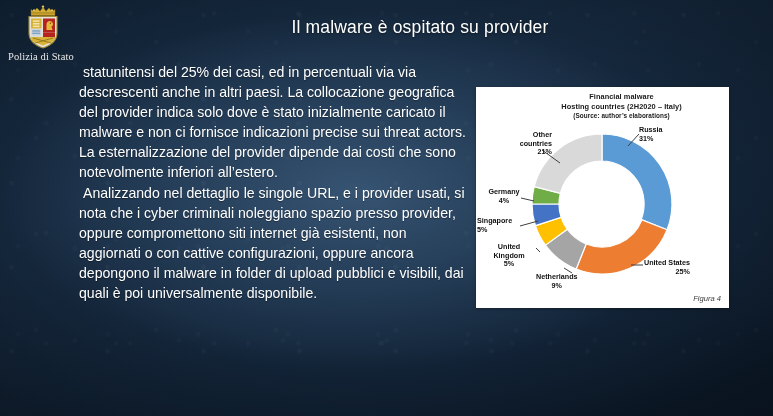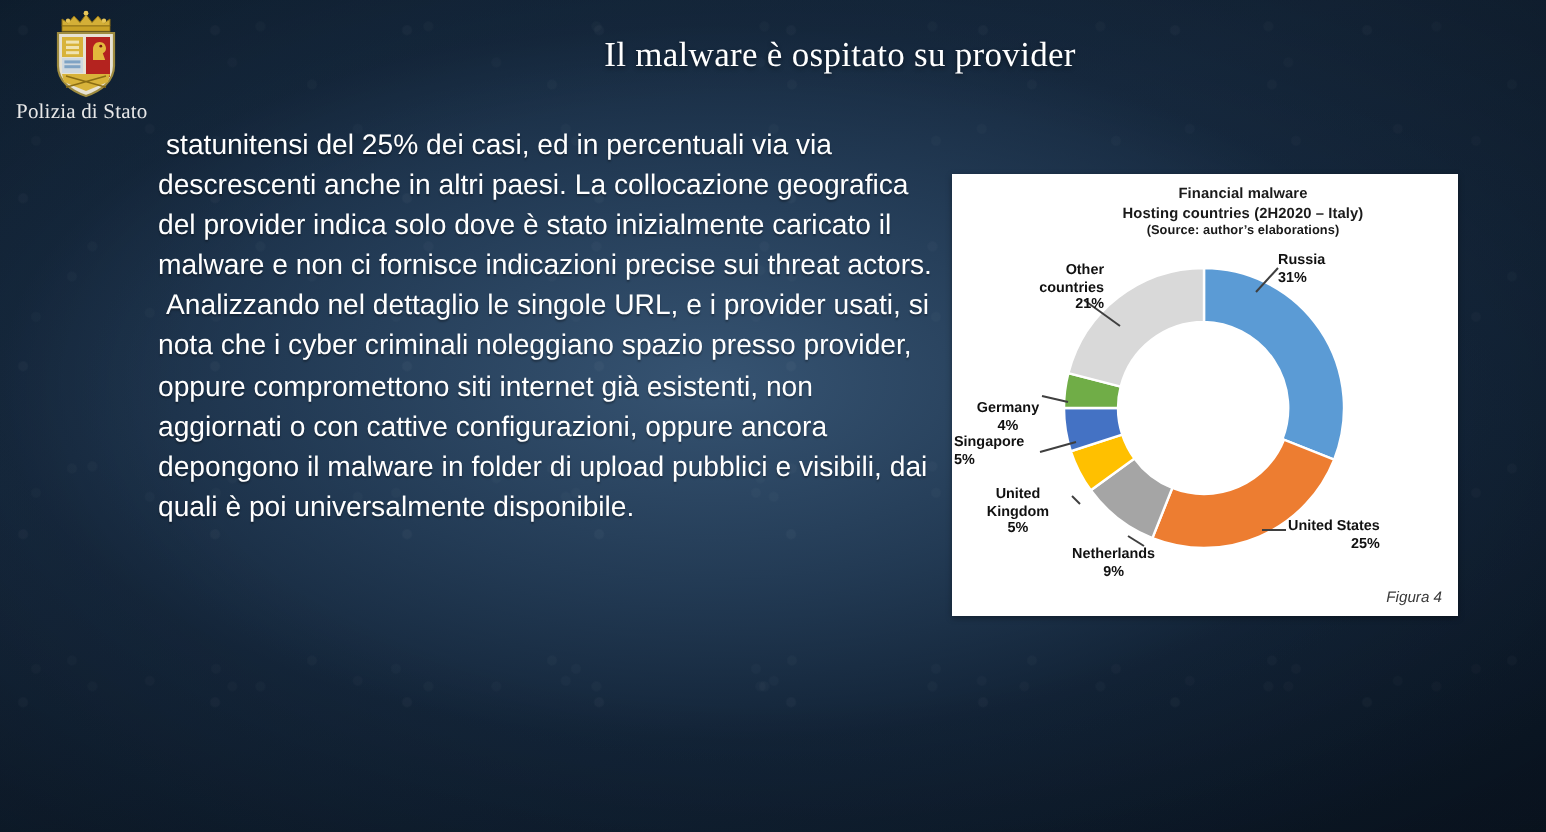--- a/index.html
+++ b/index.html
@@ -70,21 +70,20 @@
     position: absolute;
     left: 140px;
     top: 17px;
     width: 560px;
     text-align: center;
     color: #ffffff;
     font-size: 17.5px;
     letter-spacing: 0.15px;
     z-index: 5;
     text-shadow: 0 1px 2px rgba(0,0,0,0.45);
-    font-family: Liberation Serif, serif;
   }
 
   
   .body-copy {
     position: absolute;
     left: 79px;
     top: 62px;
     width: 392px;
     color: #ffffff;
     font-size: 14.1px;
@@ -146,21 +145,21 @@
     font-size: 7.2px;
     line-height: 8.6px;
     color: #111111;
     white-space: nowrap;
   }
   .lbl-russia { left: 163px; top: 39px; text-align: left; }
   .lbl-us     { left: 168px; top: 172px; text-align: right; }
   .lbl-nl     { left: 60px;  top: 186px; text-align: center; }
   .lbl-uk     { left: 9px;   top: 156px; text-align: center; width: 48px; }
   .lbl-sg     { left: 1px;   top: 130px; text-align: left; width: 52px; }
-  .lbl-de     { left: 4px;   top: 101px; text-align: center; width: 48px; margin-top: 12px; }
+  .lbl-de     { left: 4px;   top: 101px; text-align: center; width: 48px; }
   .lbl-other  { left: 24px;  top: 44px;  text-align: right; width: 52px; }
 </style>
 </head>
 <body>
 
 <div id="slide">
 
   <div class="logo-block">
     <svg class="logo-crest" width="48" height="46" viewBox="0 0 48 46">
 
@@ -190,20 +189,21 @@
       <path d="M12 33 L36 33 L35 37 L24 41.5 L13 37 Z" fill="#d8b33a"></path>
       <path d="M14 34 L34 39.6 M34 34 L14 39.6" stroke="#8a6d14" stroke-width="0.8"></path>
     </svg>
     <div class="logo-caption">Polizia di Stato</div>
   </div>
 
   <div class="slide-title">Il malware è ospitato su provider</div>
 
   <div class="body-copy">
     <p class="indent"> statunitensi del 25% dei casi, ed in percentuali via via descrescenti anche in altri paesi. La collocazione geografica del provider indica solo dove è stato inizialmente caricato il malware e non ci fornisce indicazioni precise sui threat actors.</p>
+    <p>La esternalizzazione del provider dipende dai costi che sono notevolmente inferiori all’estero.</p>
     <p class="indent"> Analizzando nel dettaglio le singole URL, e i provider usati, si nota che i cyber criminali noleggiano spazio presso provider, oppure compromettono siti internet già esistenti, non aggiornati o con cattive configurazioni, oppure ancora depongono il malware in folder di upload pubblici e visibili, dai quali è poi universalmente disponibile.</p>
   </div>
 
   <div class="chart-panel">
 
     <div class="chart-title">
       <div class="line-shift">Financial malware</div>
       <div class="line-shift">Hosting countries (2H2020 – Italy)</div>
       <div class="sub-src line-shift">(Source: author’s elaborations)</div>
     </div>

